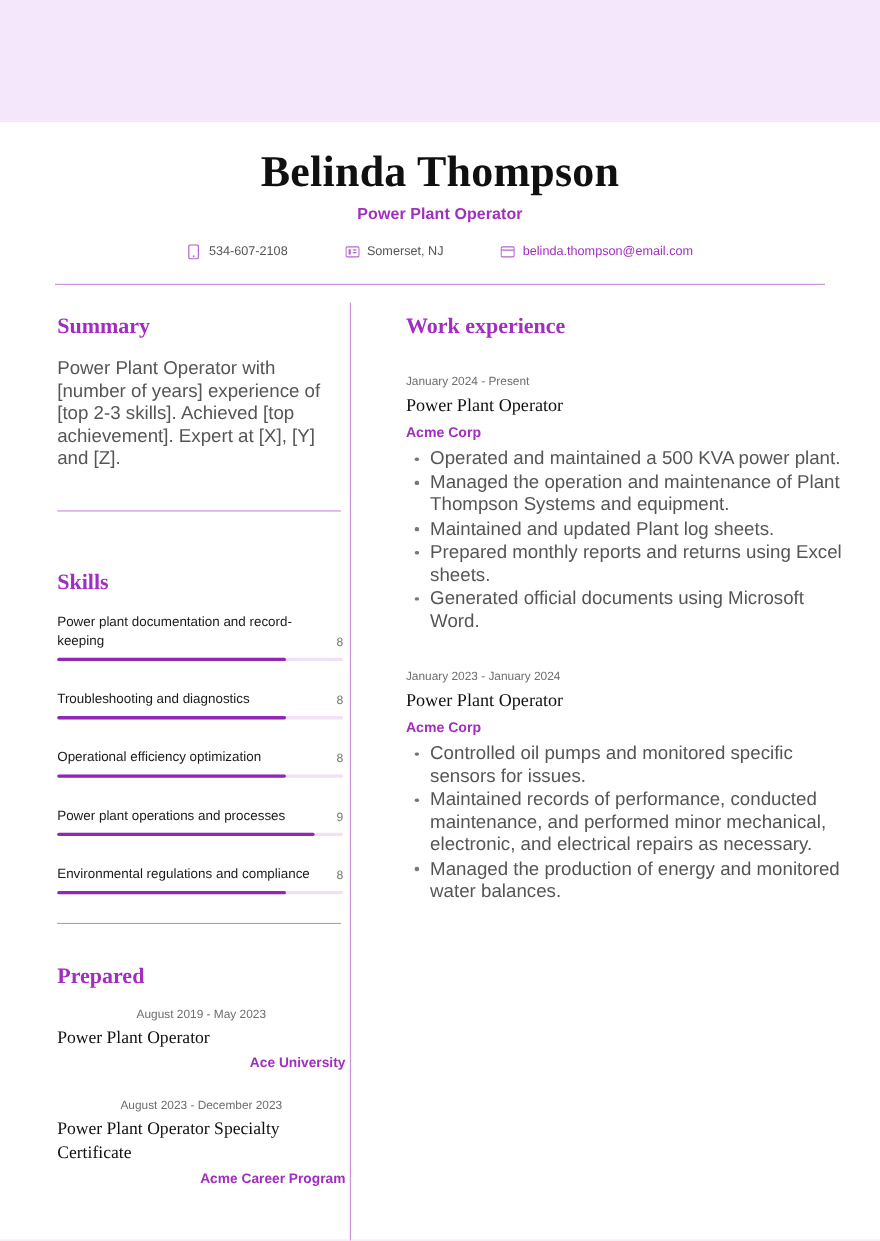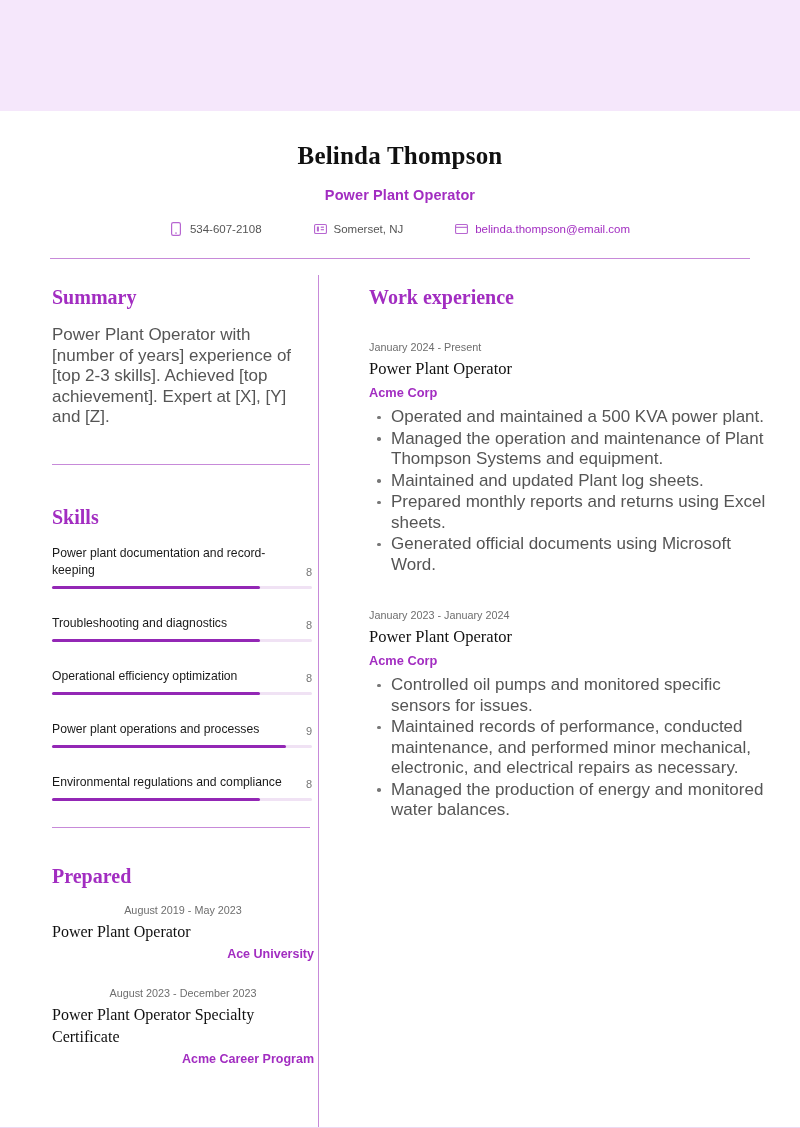--- a/index.html
+++ b/index.html
@@ -28,21 +28,21 @@
   }
 
   
   .header {
     padding: 26px 50px 0 50px;
     text-align: center;
   }
   .name {
     font-family: "Liberation Serif", serif;
     font-weight: bold;
-    font-size: 25px;
+    font-size: 40px;
     line-height: 38px;
     color: #101010;
     letter-spacing: 0.2px;
     margin: 0;
   }
   .job-title {
     font-size: 14.5px;
     font-weight: bold;
     color: #a22dc1;
     margin-top: 12px;
@@ -127,21 +127,21 @@
   }
 
   .section-rule {
     height: 1px;
     background: #c78ad9;
     width: 258px;
     margin: 36px 0 0 0;
   }
 
   
-  .skills-block { margin-top: 40px; }
+  .skills-block { margin-top: 52px; }
   .skill {
     margin-bottom: 26px;
     width: 260px;
   }
   .skill-head {
     display: flex;
     align-items: flex-end;
     justify-content: space-between;
     gap: 10px;
   }

